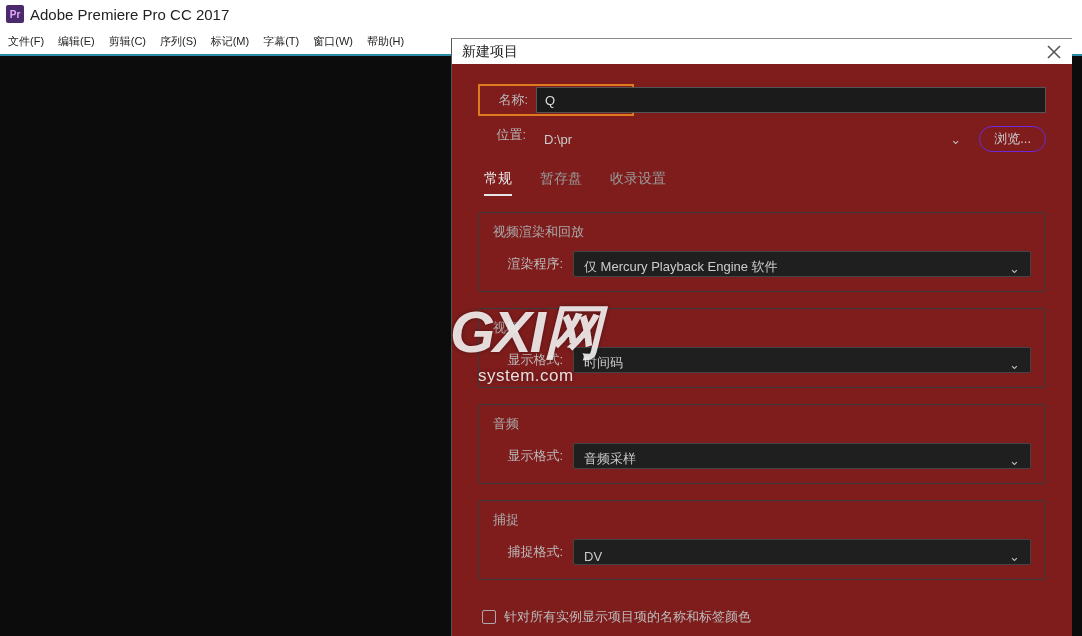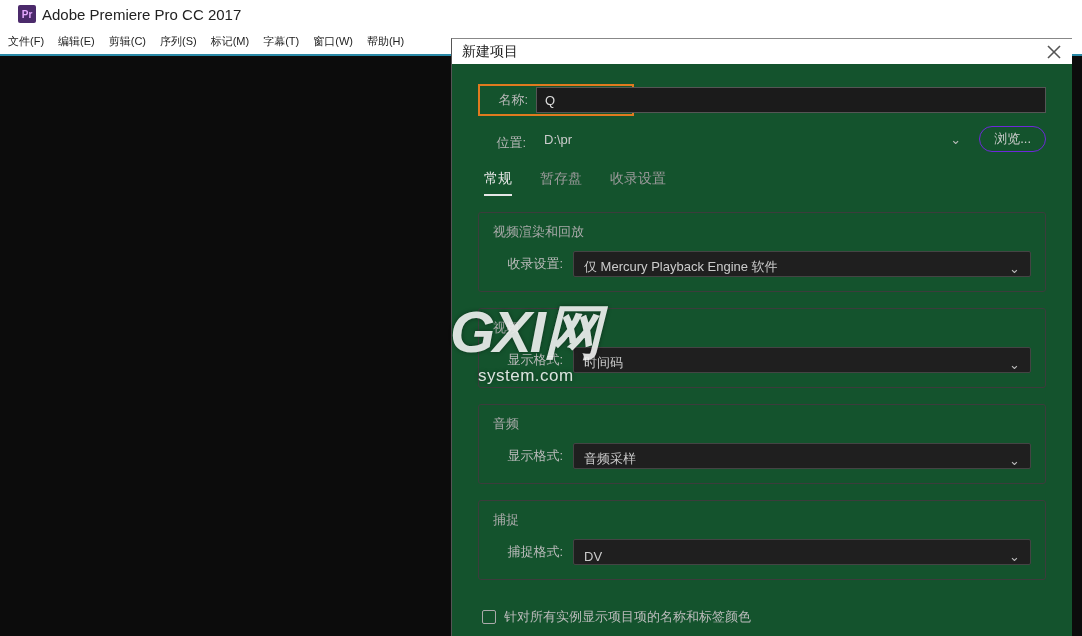--- a/index.html
+++ b/index.html
@@ -1,46 +1,46 @@
 <!DOCTYPE html>
 <html><head>
 <meta charset="utf-8">
 <style>
   * { box-sizing: border-box; margin: 0; padding: 0; font-family: "Microsoft YaHei", "Segoe UI", sans-serif; }
   body { width: 1082px; height: 636px; background: #fff; overflow: hidden; position: relative; }
 
   
-  .titlebar { display: flex; align-items: center; height: 28px; background: #fff; padding: 0 18px; gap: 6px; }
+  .titlebar { display: flex; align-items: center; height: 28px; background: #fff; padding: 0 6px; gap: 6px; }
   .app-icon { width: 18px; height: 18px; background: #4b2a6b; display: flex; align-items: center; justify-content: center; border-radius: 2px; }
   .app-icon span { color: #e6a8ff; font-size: 10px; font-weight: bold; }
   .app-title { font-size: 15px; color: #222; }
 
   
   .menubar { display: flex; align-items: center; height: 26px; background: #fff; padding: 0 8px; gap: 14px; font-size: 11px; color: #222; }
   .menubar span { cursor: default; }
 
   
   .workspace { position: absolute; left: 0; top: 54px; right: 0; bottom: 0; background: #0c0c0c; border-top: 2px solid #2a8aa8; }
 
   
   .dialog { position: absolute; left: 451px; top: 38px; right: 10px; bottom: 0; background: #2b2b2b; border-top: 1px solid #888; border-left: 1px solid #555; display: flex; flex-direction: column; }
   .dlg-header { display: flex; align-items: center; justify-content: space-between; height: 30px; background: #fff; padding: 0 10px; }
   .dlg-title { font-size: 14px; color: #222; }
   .close-x { width: 16px; height: 16px; cursor: pointer; }
   .close-x svg { width: 16px; height: 16px; stroke: #555; stroke-width: 1.6; }
 
-  .dlg-body { flex: 1; background: #14532d; padding: 20px 26px 10px 26px; color: #c8c8c8; font-size: 13px; display: flex; flex-direction: column; gap: 10px; }
+  .dlg-body { flex: 1; background: #7f1d1d; padding: 20px 26px 10px 26px; color: #c8c8c8; font-size: 13px; display: flex; flex-direction: column; gap: 10px; }
 
   .row { display: flex; align-items: center; gap: 10px; }
   .label { color: #b8b8b8; width: 48px; text-align: right; font-size: 13px; }
 
   .name-input { flex: 1; height: 26px; background: #1b1b1b; border: 1px solid #555; color: #ddd; padding: 0 8px; font-size: 13px; }
   .name-highlight { border: 2px solid #e07a1f; padding: 2px 4px 2px 0; display: flex; align-items: center; gap: 10px; }
 
-  .loc-row { display: flex; align-items: flex-end; gap: 10px; }
+  .loc-row { display: flex; align-items: flex-start; gap: 10px; }
   .loc-select { flex: 1; height: 26px; background: transparent; color: #ccc; border: none; display: flex; align-items: center; justify-content: space-between; padding: 0 8px; }
   .chev { color: #bbb; }
   .browse-btn { border: 1px solid #6d28d9; background: transparent; color: #ccc; height: 26px; padding: 0 14px; border-radius: 14px; font-size: 13px; cursor: pointer; }
 
   .tabs { display: flex; gap: 28px; margin-top: 8px; padding-left: 6px; }
   .tab { color: #999; font-size: 14px; padding-bottom: 6px; cursor: pointer; }
   .tab.active { color: #e6e6e6; border-bottom: 2px solid #e6e6e6; }
 
   .section { border: 1px solid #3c3c3c; border-radius: 3px; padding: 10px 14px 14px 14px; margin-top: 6px; }
   .section-title { color: #aaa; font-size: 13px; margin-bottom: 10px; }
@@ -112,21 +112,21 @@
 
     <div class="tabs">
       <div class="tab active">常规</div>
       <div class="tab">暂存盘</div>
       <div class="tab">收录设置</div>
     </div>
 
     <div class="section">
       <div class="section-title">视频渲染和回放</div>
       <div class="field-row">
-        <span class="field-label">收录设置:</span>
+        <span class="field-label">渲染程序:</span>
         <div class="dropdown">
           <span>仅 Mercury Playback Engine 软件</span>
           <span class="chev">⌄</span>
         </div>
       </div>
     </div>
 
     <div class="section">
       <div class="section-title">视频</div>
       <div class="field-row">

